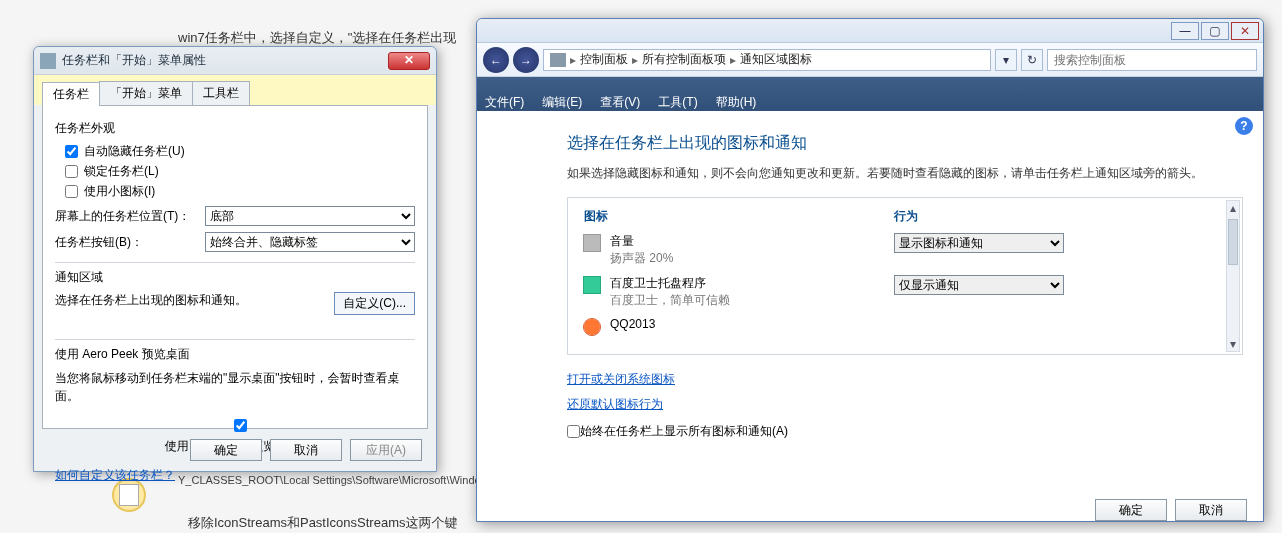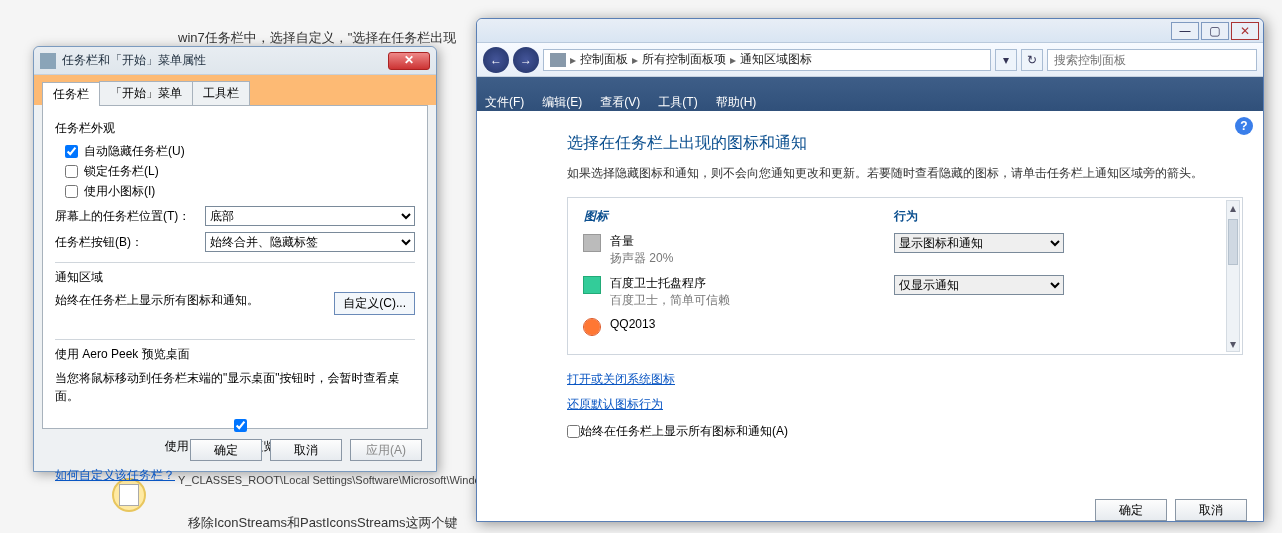--- a/index.html
+++ b/index.html
@@ -19,21 +19,21 @@
     border-bottom: 1px solid #c6d0da; display: flex; align-items: center;
     padding: 0 6px; border-radius: 6px 6px 0 0;
   }
   .dlg-taskbar .titlebar .icon16 { width: 16px; height: 16px; background:#8aa4b8; margin-right:6px; }
   .dlg-taskbar .titlebar .ttl { flex:1; font-size:12px; color:#1a2a3a; }
   .dlg-taskbar .closebtn {
     width: 42px; height: 18px; background: linear-gradient(#e88,#c33); border:1px solid #a22;
     border-radius: 3px; color:#fff; text-align:center; line-height:15px; font-weight:bold;
     cursor:pointer;
   }
-  .dlg-taskbar .tabs { display:flex; background:#fdba74; padding:6px 8px 0 8px; }
+  .dlg-taskbar .tabs { display:flex; background:#fef9c3; padding:6px 8px 0 8px; }
   .dlg-taskbar .tabs .tab {
     border:1px solid #a8b2bc; border-bottom:none; padding:3px 10px;
     background:#eef1f3; margin-right:-1px; cursor:pointer;
   }
   .dlg-taskbar .tabs .tab.active { background:#fff; position:relative; top:1px; }
   .dlg-taskbar .tabbody {
     margin:0 8px 8px 8px; border:1px solid #a8b2bc; background:#fff;
     padding:10px 12px; height: 324px;
   }
   .grouptitle { margin:4px 0 6px 0; }
@@ -91,21 +91,21 @@
   .win-cp .content {
     position:relative; height:calc(100% - 24px - 34px - 22px); padding:10px 20px 0 90px;
   }
   .helpicon { position:absolute; right:10px; top:6px; width:18px; height:18px; border-radius:50%; background:#3a7eea; color:#fff; text-align:center; line-height:18px; font-weight:bold; cursor:pointer; }
   .cp-title { color:#0b4f8f; font-size:16px; margin:12px 0 10px 0; }
   .cp-desc { color:#333; margin-bottom:14px; line-height:1.6; }
   .iconlist-box {
     border:1px solid #cfd6de; height:158px; overflow:hidden; position:relative; padding:10px 16px;
   }
   .iconlist-box .hdr { display:flex; color:#0b4f8f; font-weight:bold; margin-bottom:8px; }
-  .iconlist-box .hdr .col1 { width:310px;font-style:italic; }
+  .iconlist-box .hdr .col1 { width:310px; }
   .iconlist-box .row { display:flex; align-items:flex-start; margin:8px 0; }
   .iconlist-box .row .col1 { width:310px; display:flex; gap:10px; }
   .iconlist-box .row .appicon { width:16px; height:16px; flex-shrink:0; margin-top:2px; }
   .iconlist-box .row .name { display:block; }
   .iconlist-box .row .sub { color:#777; }
   .iconlist-box select { width:170px; height:20px; border:1px solid #7a8a9a; }
   .iconlist-box .scrollbar { position:absolute; right:2px; top:2px; bottom:2px; width:14px; background:#eef2f6; border:1px solid #d4dbe2; }
   .iconlist-box .scrollbar .thumb { position:absolute; top:18px; left:1px; right:1px; height:46px; background:#cfd8e2; border:1px solid #b5c1cd; }
   .iconlist-box .scrollbar .arr { position:absolute; left:0; right:0; height:14px; text-align:center; color:#556; }
 
@@ -166,21 +166,21 @@
     <div class="formrow">
       <div class="lbl">任务栏按钮(B)：</div>
       <select>
         <option>始终合并、隐藏标签</option>
       </select>
     </div>
 
     <div class="sep"></div>
     <div class="grouptitle">通知区域</div>
     <div style="overflow:hidden;">
-      <span>始终在任务栏上显示所有图标和通知。</span>
+      <span>选择在任务栏上出现的图标和通知。</span>
       <span class="customize-btn">自定义(C)...</span>
     </div>
 
     <div class="sep" style="margin-top:24px;"></div>
     <div class="grouptitle">使用 Aero Peek 预览桌面</div>
     <div style="line-height:1.5;">当您将鼠标移动到任务栏末端的"显示桌面"按钮时，会暂时查看桌面。</div>
     <label class="chk" style="margin-top:14px;flex-direction:column;">
       <input type="checkbox" checked="" style="">
       <span>使用 Aero Peek 预览桌面(P)</span>
     </label>

